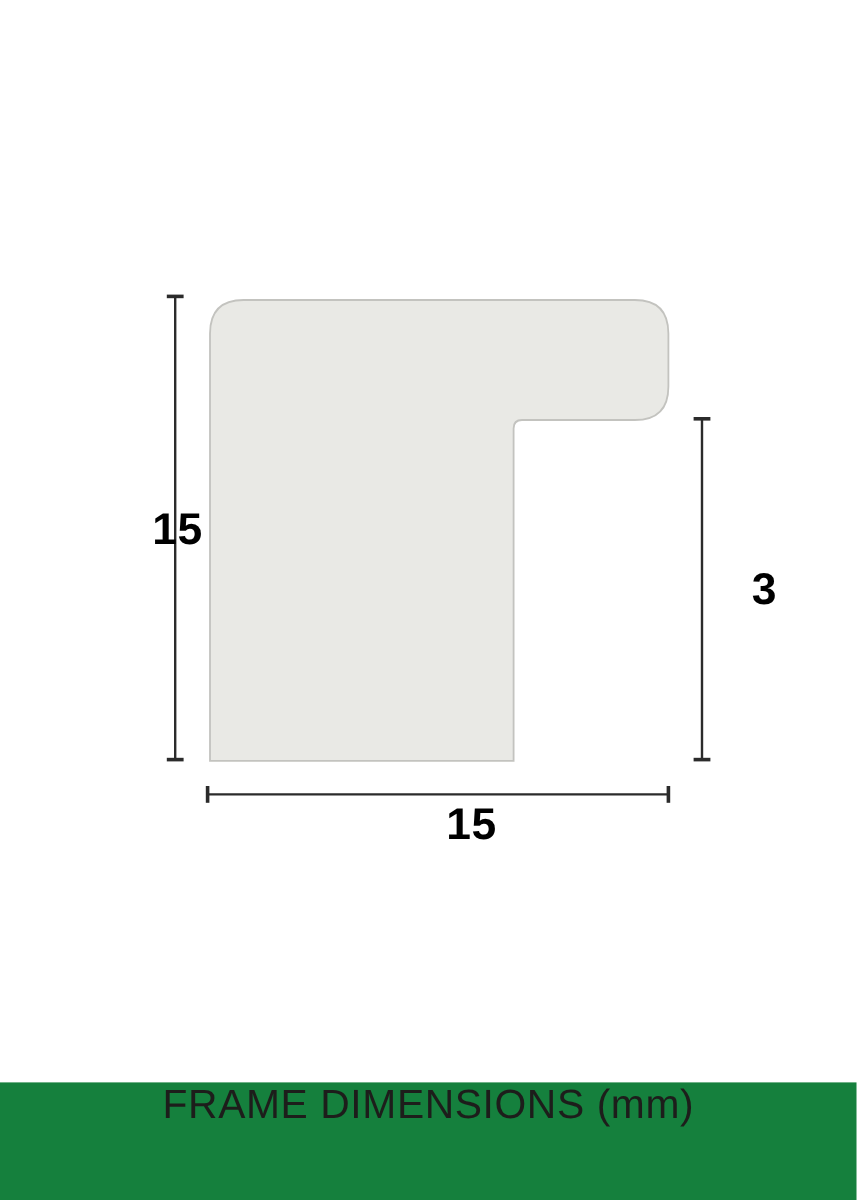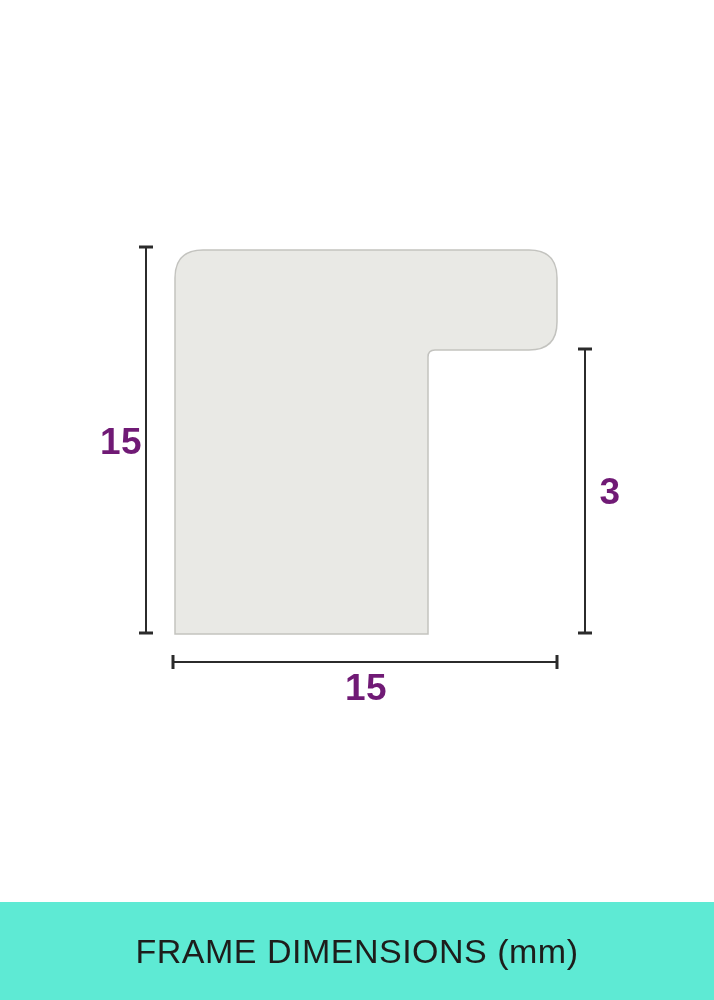--- a/index.html
+++ b/index.html
@@ -21,37 +21,37 @@
     top: 0;
     width: 714px;
     height: 1000px;
     display: block;
   }
   .dim-label {
     position: absolute;
     transform: translate(-50%, -50%);
     font-size: 37px;
     font-weight: bold;
-    color: #701a75;
+    color: #000000;
     letter-spacing: 0.5px;
     line-height: 1;
     white-space: nowrap;
+    margin-left: 27px;
   }
   .dim-label-height { left: 121px; top: 441px; }
   .dim-label-rabbet { left: 610px; top: 491px; }
   .dim-label-width  { left: 366px; top: 687px; }
   .footer-bar {
     position: absolute;
     left: 0;
     top: 902px;
     width: 714px;
     height: 98px;
-    background: #5eead4;
+    background: #15803d;
     display: flex;
-    align-items: center;
     justify-content: center;
   }
   .footer-title {
     font-size: 34px;
     font-weight: normal;
     color: #1d1d1b;
     letter-spacing: 0.5px;
     white-space: nowrap;
   }
 </style>

